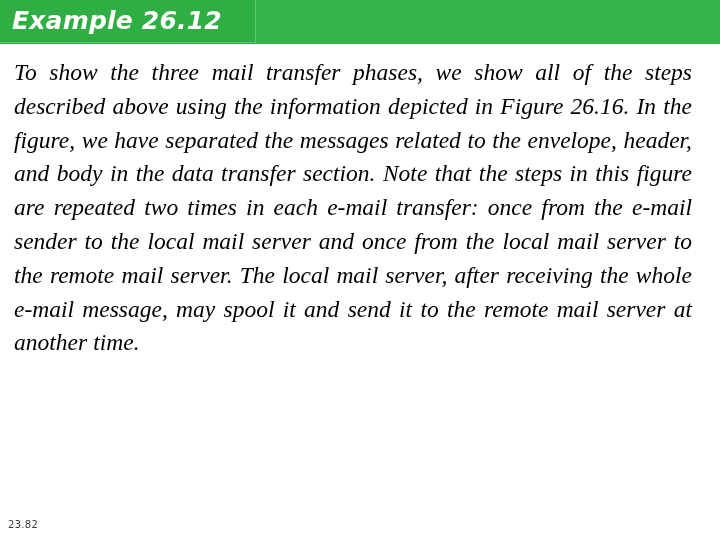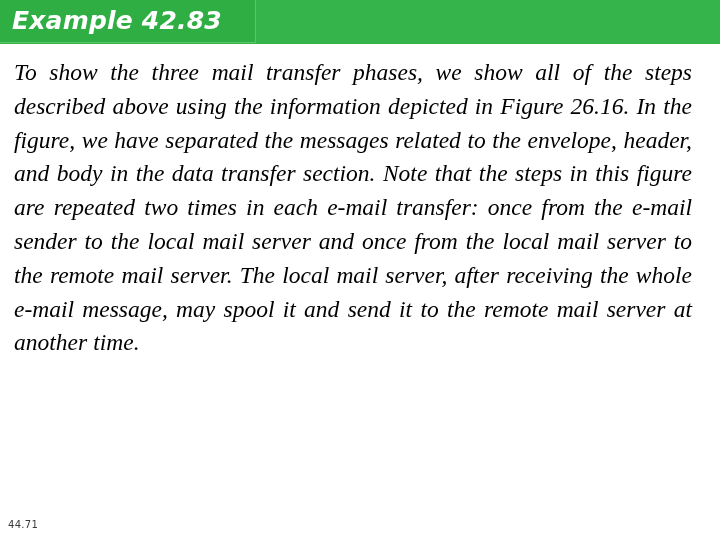--- a/index.html
+++ b/index.html
@@ -86,22 +86,22 @@
     letter-spacing: 0.3px;
   }
 </style>
 </head>
 <body>
 
 <div class="slide">
 
   <div class="title-banner">
     <div class="title-box"></div>
-    <div class="title-text">Example 42.83</div>
+    <div class="title-text">Example 26.12</div>
   </div>
 
   <div class="body-area">
     <p class="body-text">To show the three mail transfer phases, we show all of the steps described above using the information depicted in Figure 26.16. In the figure, we have separated the messages related to the envelope, header, and body in the data transfer section. Note that the steps in this figure are repeated two times in each e-mail transfer: once from the e-mail sender to the local mail server and once from the local mail server to the remote mail server. The local mail server, after receiving the whole e-mail message, may spool it and send it to the remote mail server at another time.</p>
   </div>
 
-  <div class="footer">44.71</div>
+  <div class="footer">23.82</div>
 
 </div>
 
 </body></html>

